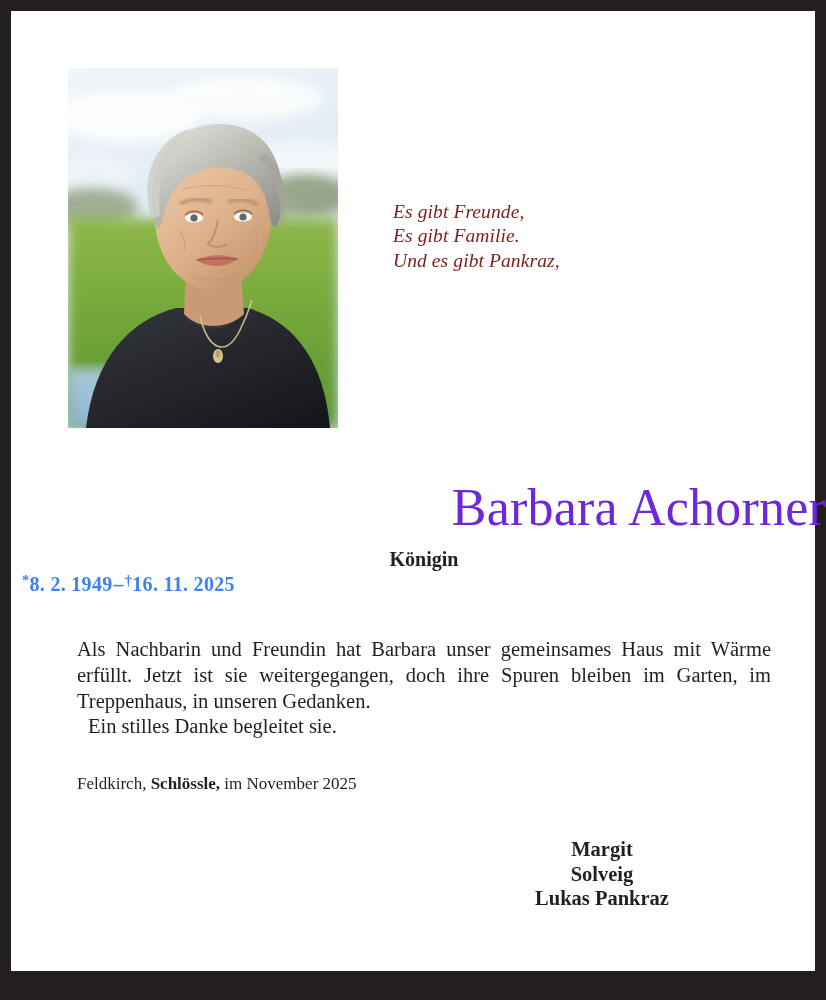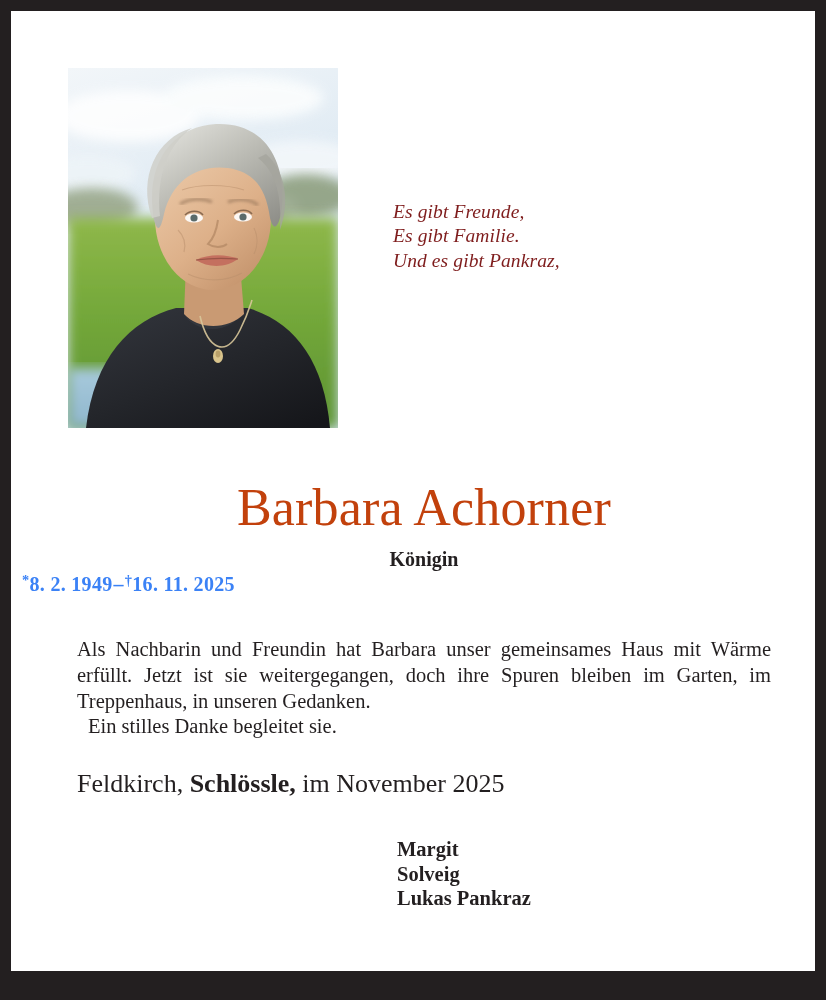--- a/index.html
+++ b/index.html
@@ -58,25 +58,25 @@
     letter-spacing: 0.1px;
   }
   #quote-block .qline { white-space: nowrap; }
 
   
   #deceased-name {
     position: absolute;
     left: 11px;
     top: 469px;
     width: 804px;
-    text-align: center;
+    text-align: right;
     font-size: 52px;
     line-height: 56px;
     font-weight: 400;
-    color: #c2410c;
+    color: #6d28d9;
     letter-spacing: 0.2px;
   }
 
   
   #role-title {
     position: absolute;
     left: 11px;
     top: 536px;
     width: 804px;
     text-align: center;
@@ -126,37 +126,37 @@
     text-align: left;
     margin-left: 11px;
   }
 
   
   #place-line {
     position: absolute;
     left: 66px;
     top: 760px;
     width: 694px;
-    font-size: 26px;
+    font-size: 17px;
     line-height: 26px;
     color: #231f20;
   }
   #place-line b { font-weight: 700; }
 
   
   #survivors {
     position: absolute;
-    left: 386px;
+    left: 411px;
     top: 826px;
     width: 360px;
     font-size: 20.5px;
     line-height: 24.6px;
     font-weight: 700;
     color: #231f20;
-    text-align: left;
+    text-align: center;
   }
 </style>
 </head>
 <body>
 
 <div id="notice-frame">
   <div id="notice-paper">
 
     <div id="portrait">
       <svg viewBox="0 0 270 360" preserveAspectRatio="xMidYMid slice">

